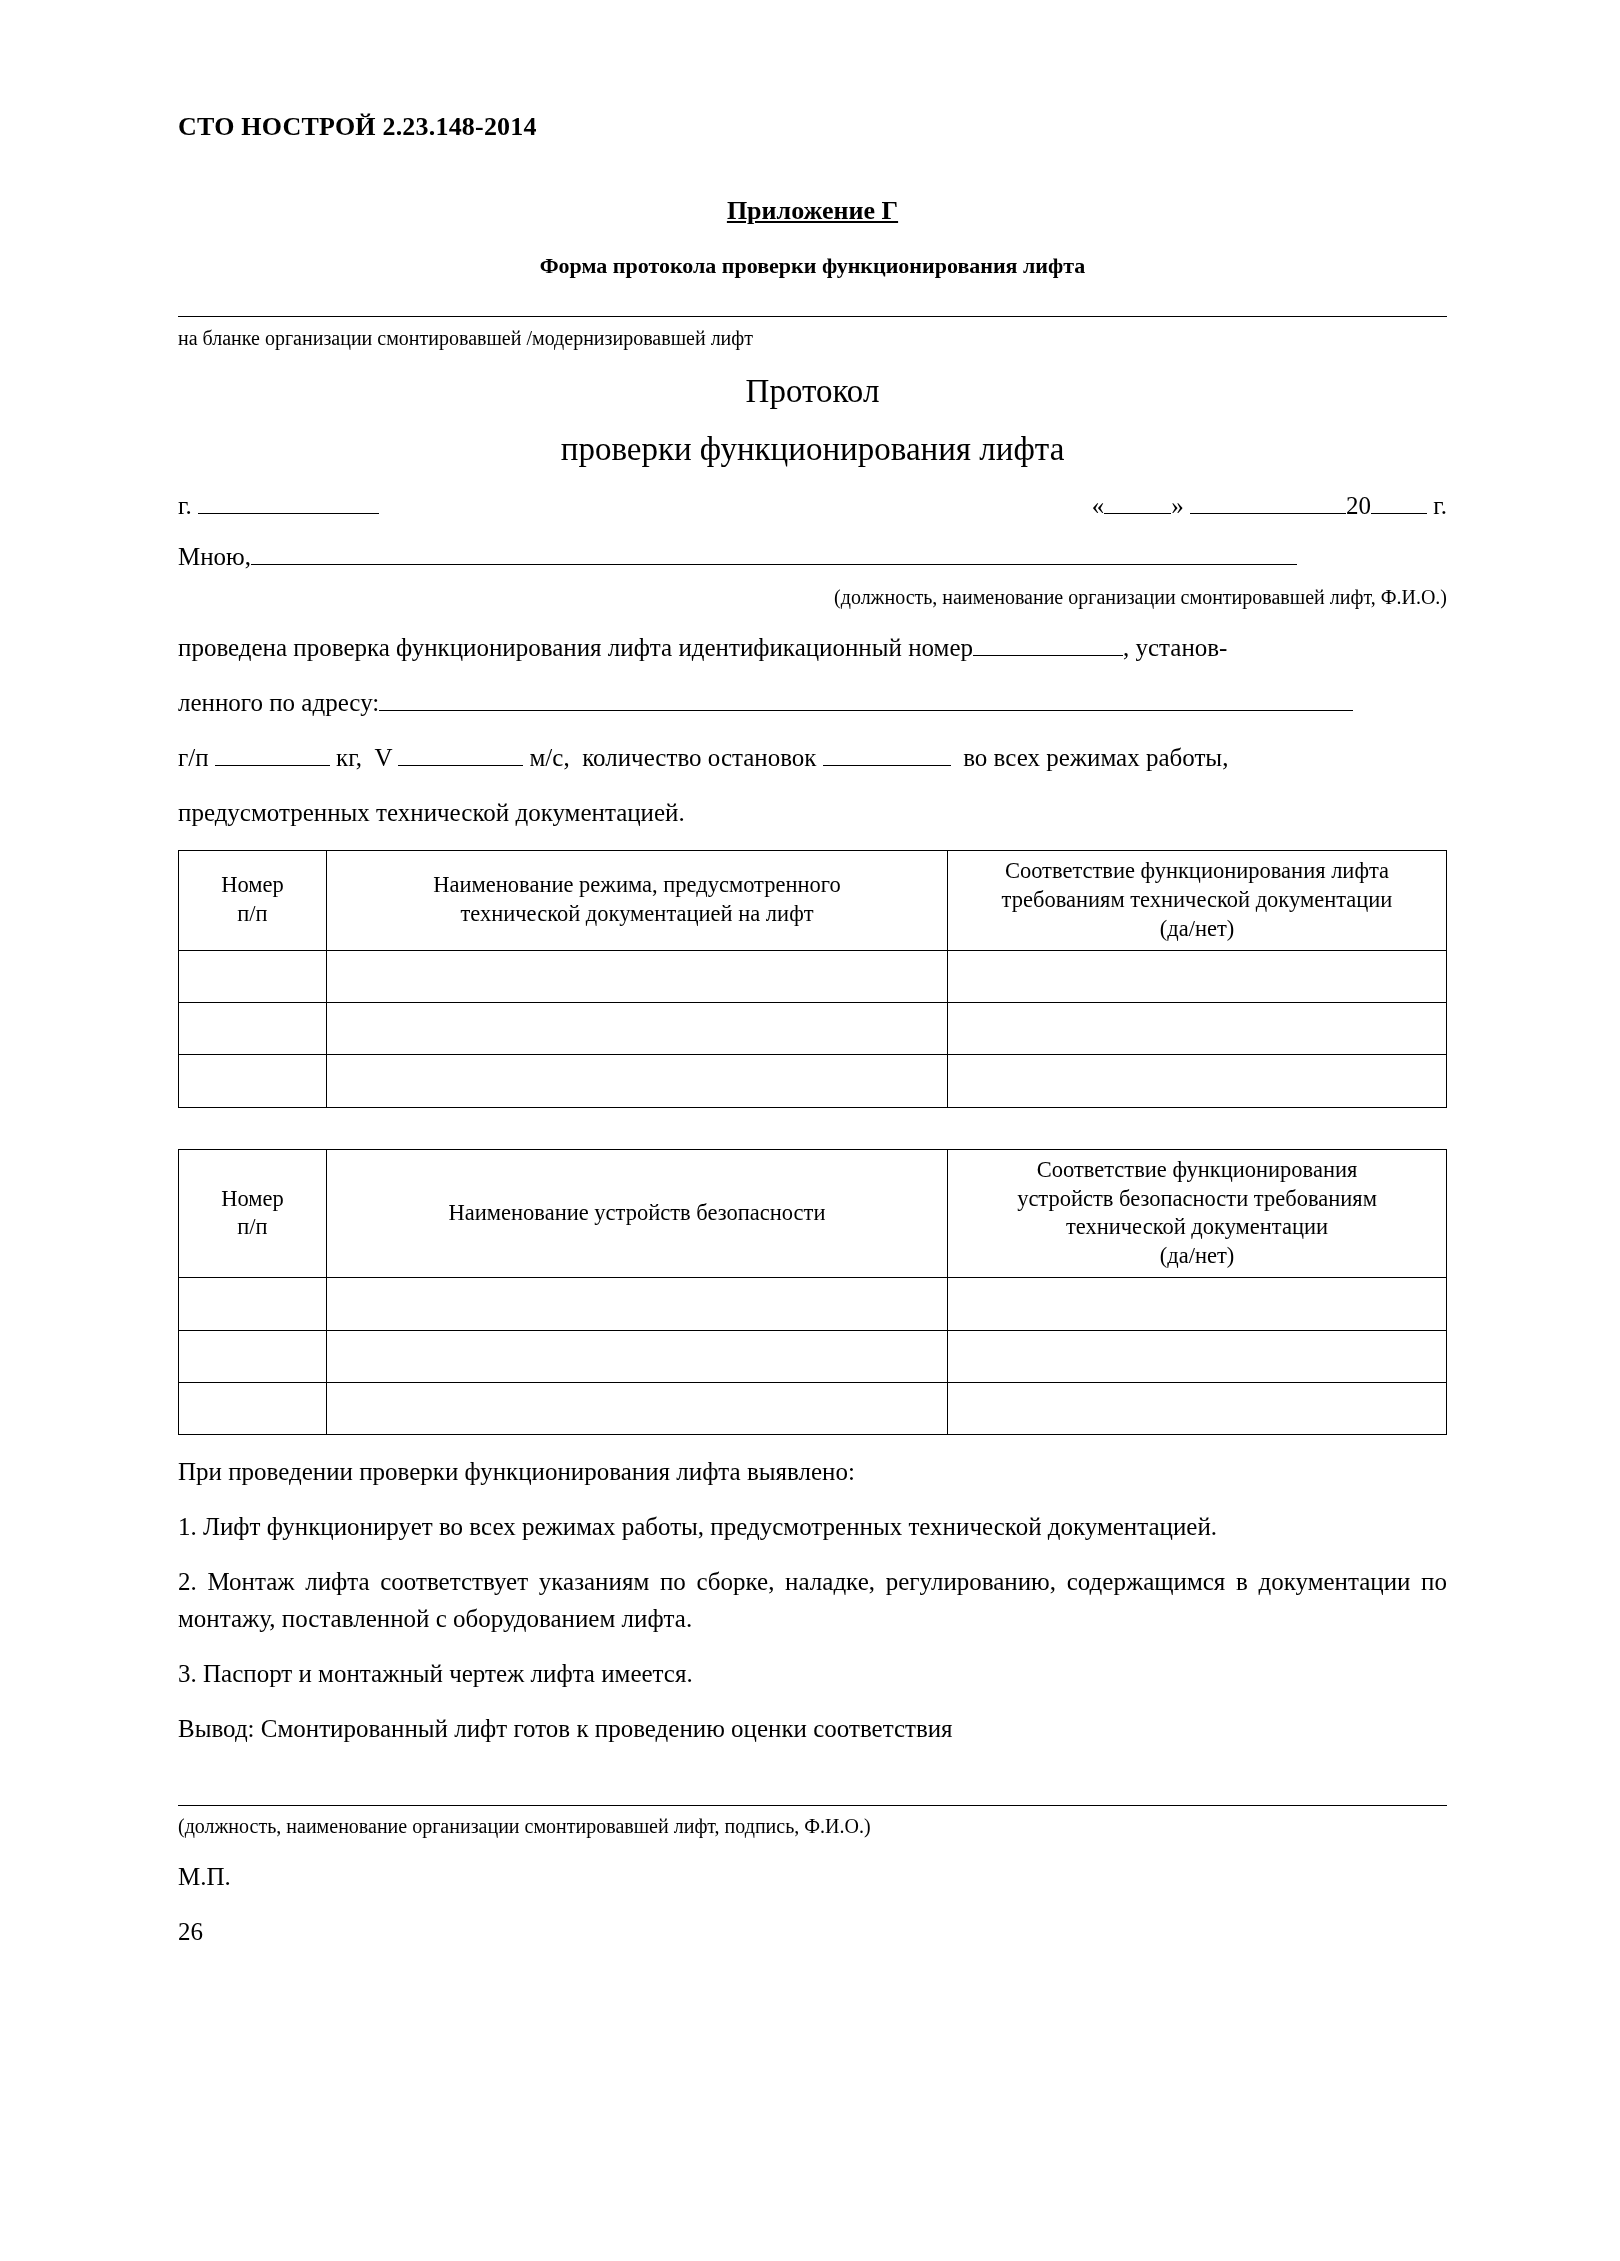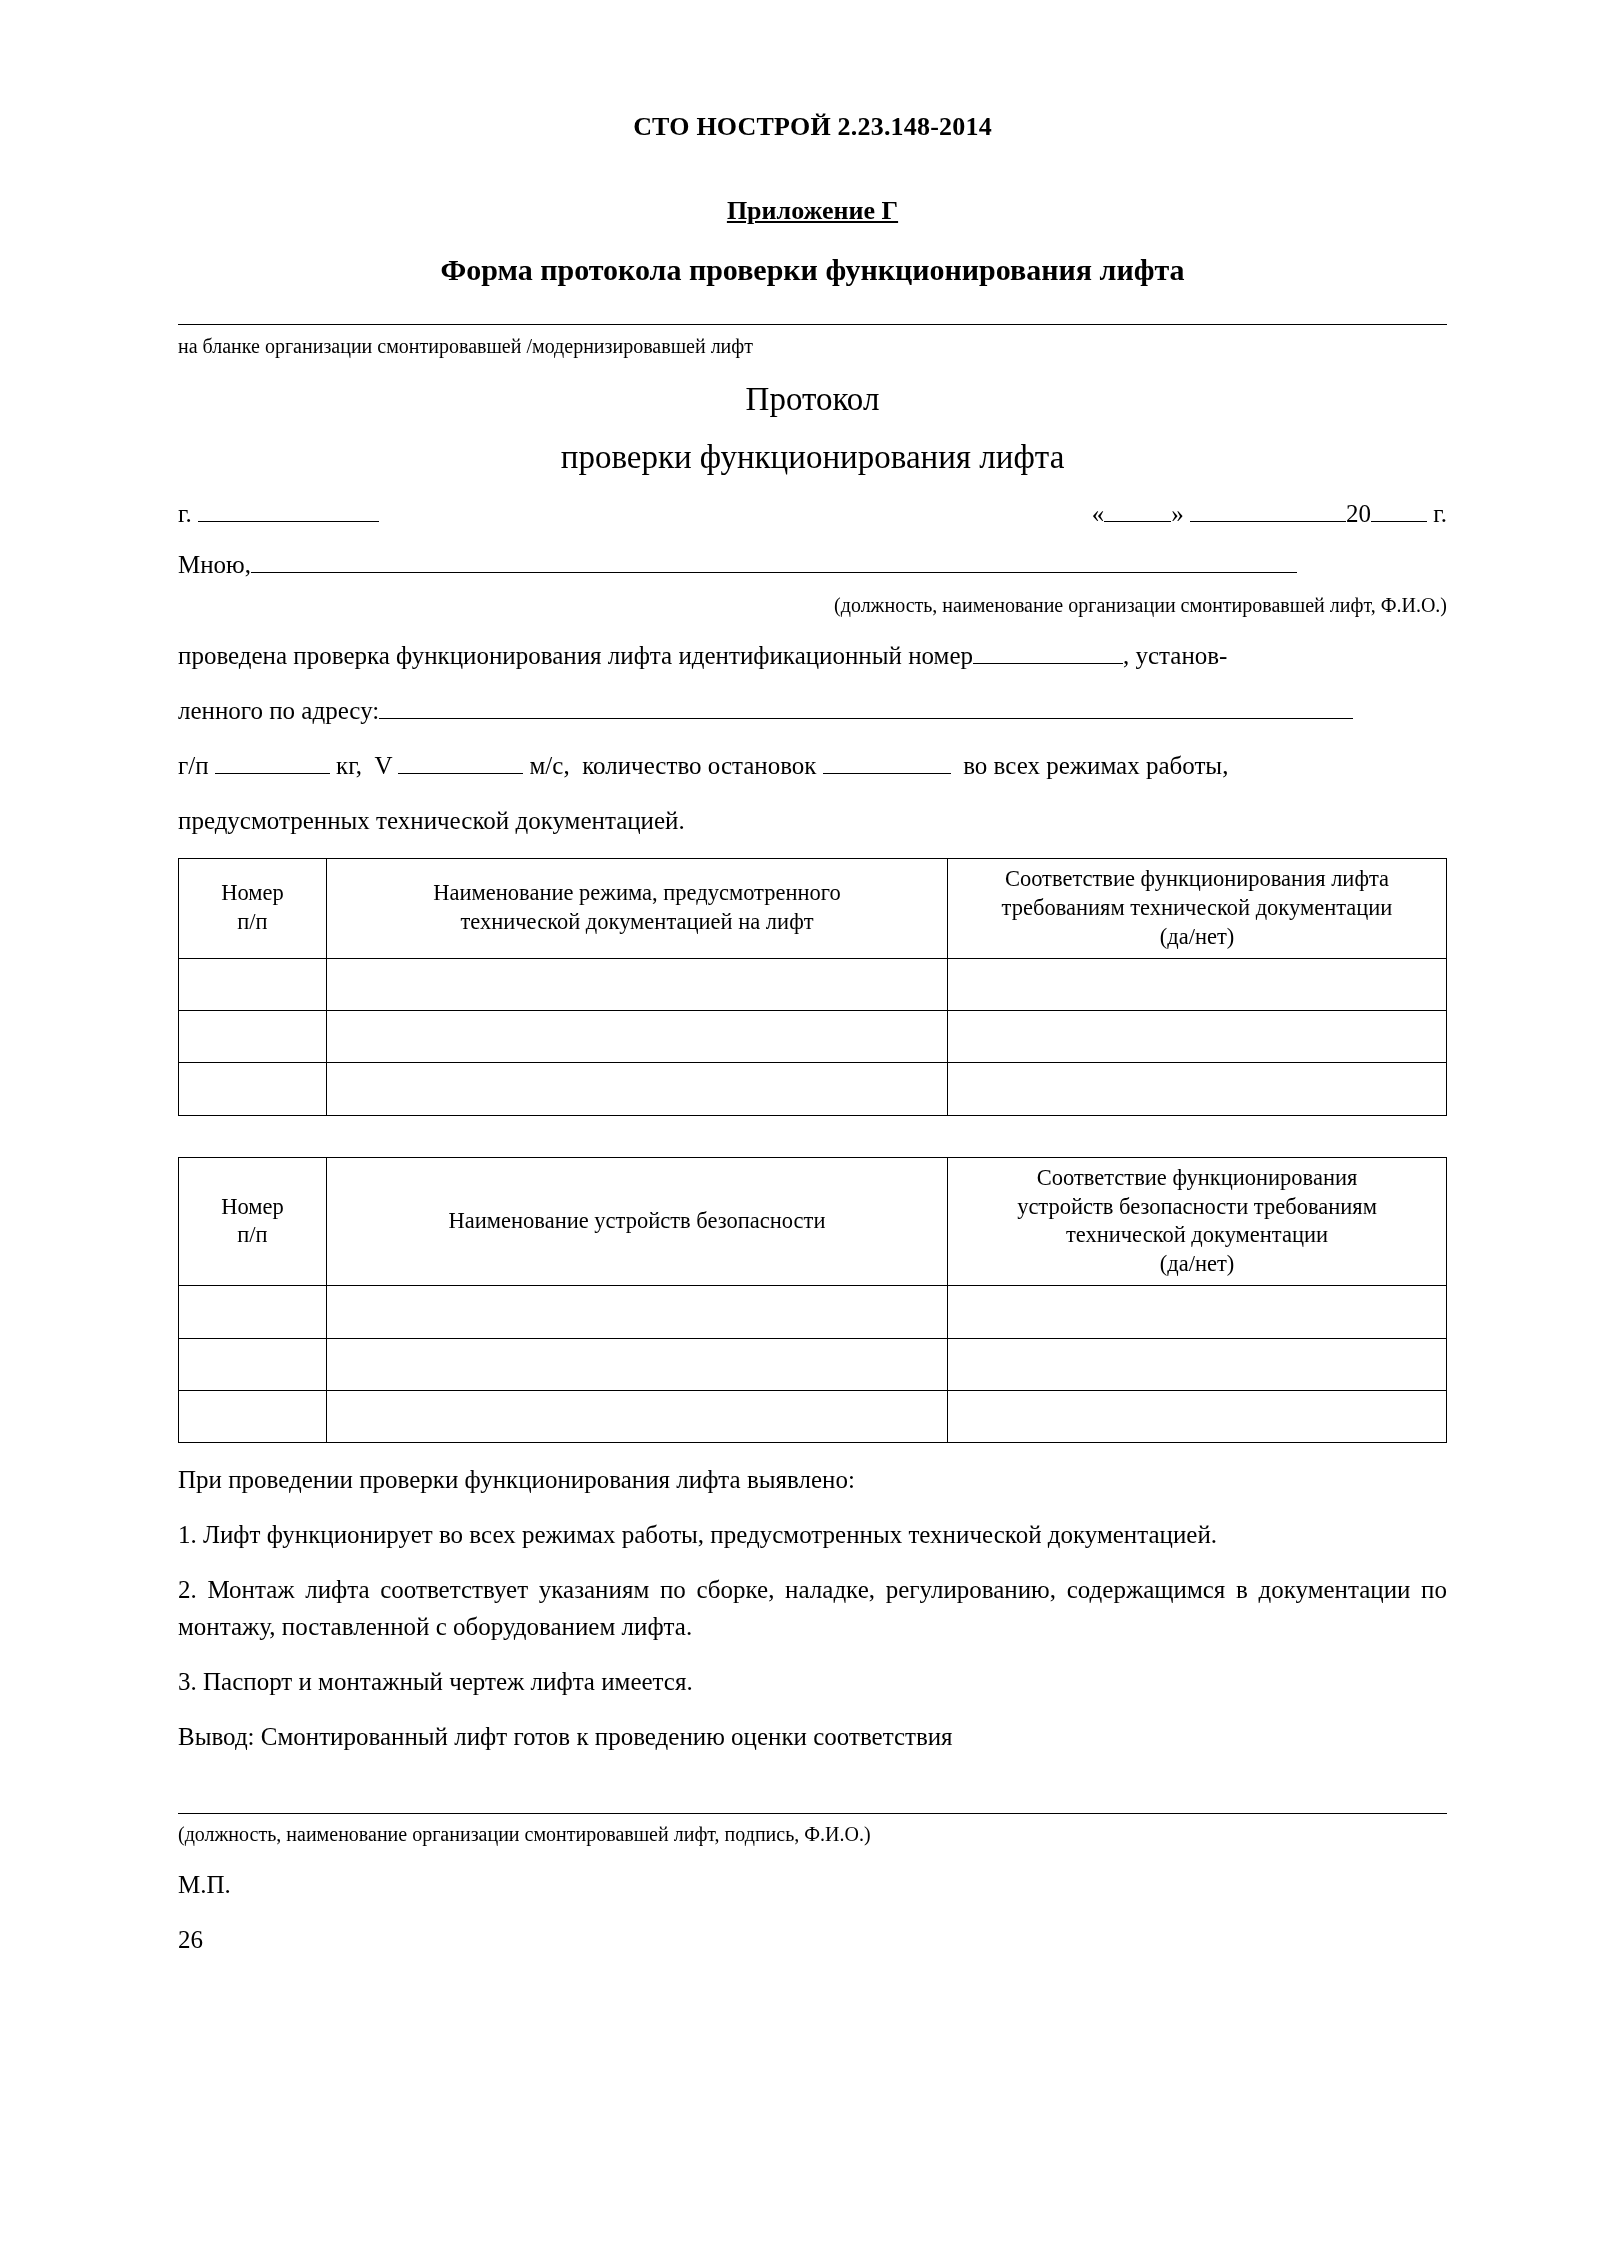--- a/index.html
+++ b/index.html
@@ -24,37 +24,36 @@
     position: absolute;
     left: 178px;
     top: 112px;
     width: 1269px;
   }
   .doc-header {
     font-size: 26px;
     font-weight: bold;
     letter-spacing: 0.2px;
     margin-bottom: 54px;
-    text-align: center;
   }
   .center {
     text-align: center;
   }
   .app-title {
     font-size: 26px;
     font-weight: bold;
     margin-bottom: 27.4px;
     text-decoration: underline;
   }
   .app-sub {
     font-size: 25px;
     margin-bottom: 29px;
   }
   .form-title {
-    font-size: 30px;
+    font-size: 22px;
     font-weight: bold;
     margin-bottom: 37px;
   }
   .rule {
     border-bottom: 1.2px solid #000;
     width: 100%;
     height: 0;
     margin-top: 22.5px;
     margin-bottom: 10px;
   }

